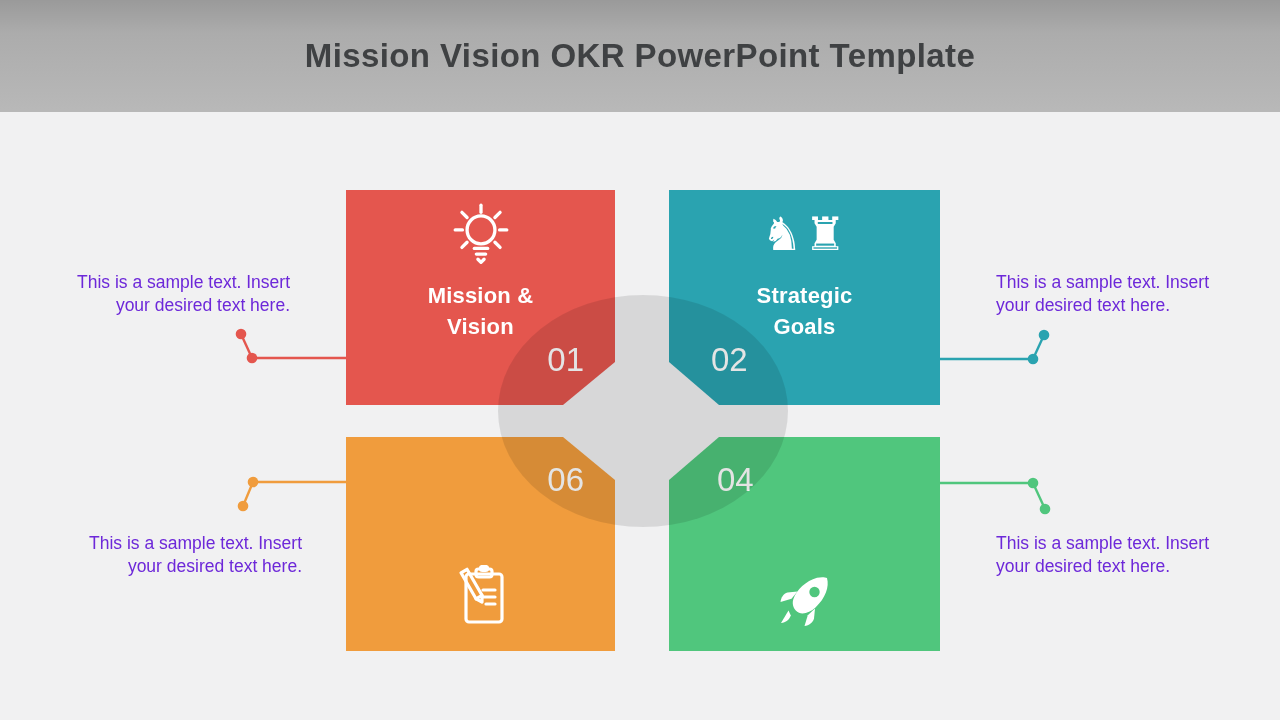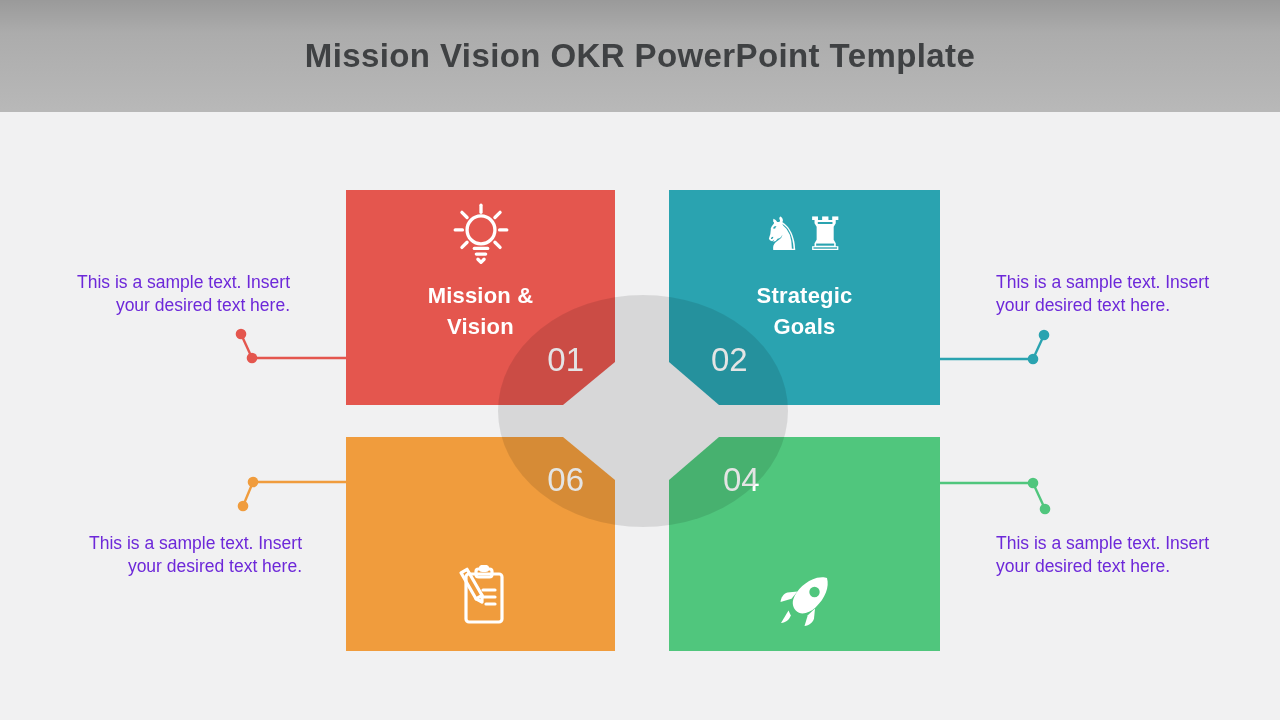--- a/index.html
+++ b/index.html
@@ -45,21 +45,21 @@
     position:absolute;left:0;width:100%;text-align:center;
     font-size:22px;line-height:31px;font-weight:700;letter-spacing:.2px;
     white-space:pre-line;
   }
   .card-1 .card-title,.card-2 .card-title{top:90px;}
   .card-3 .card-title,.card-4 .card-title{top:68px;}
   .card-number{position:absolute;font-size:33px;font-weight:400;line-height:38px;}
   .card-1 .card-number{right:31px;bottom:26px;}
   .card-2 .card-number{left:42px;bottom:26px;text-align:center;}
   .card-3 .card-number{right:31px;top:24px;}
-  .card-4 .card-number{left:54px;top:24px;}
+  .card-4 .card-number{left:48px;top:24px;}
   
   .center-ellipse{
     position:absolute;left:498px;top:295px;width:290px;height:232px;
     background:rgba(0,0,0,0.105);border-radius:50%;z-index:6;pointer-events:none;
   }
   
   .annotation{
     position:absolute;width:262px;font-size:17.5px;line-height:23px;color:#6d28d9;
     white-space:pre-line;z-index:2;
   }

